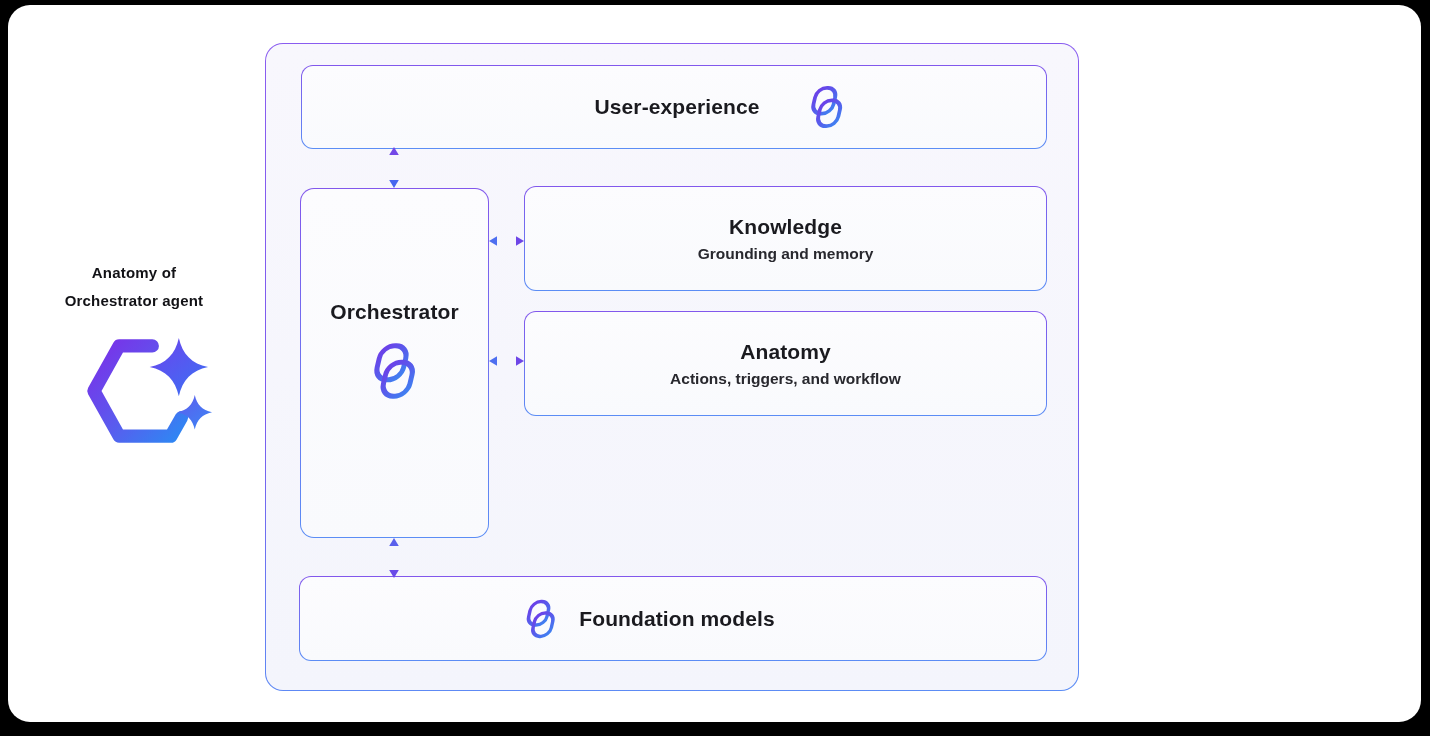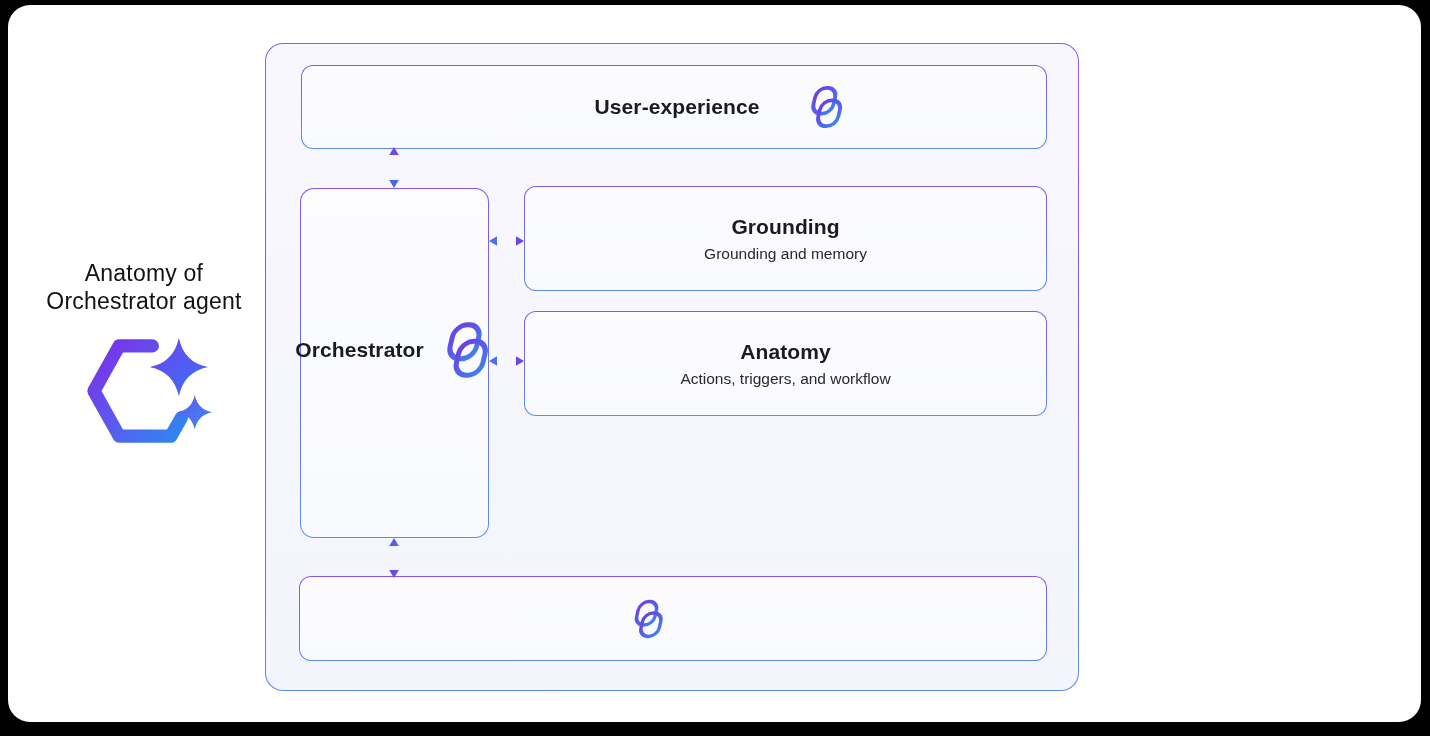--- a/index.html
+++ b/index.html
@@ -6,22 +6,22 @@
   .stage {
     position:relative; width:1430px; height:736px; background:#000;
     overflow:hidden; font-family:"Liberation Sans", sans-serif;
   }
   .canvas {
     position:absolute; left:8px; top:5px; width:1413px; height:717px;
     background:#ffffff; border-radius:22px;
   }
   
   .diagram-title {
-    position:absolute; left:26px; top:254px; width:220px;
-    text-align:center; font-size:23px; font-weight:400;
+    position:absolute; left:16px; top:254px; width:220px;
+    text-align:center; font-size:15px; font-weight:700;
     color:#121216; line-height:28px; letter-spacing:0.2px;
   }
   .agent-icon { position:absolute; left:70px; top:320px; width:138px; height:132px; }
   .agent-icon svg { width:100%; height:100%; display:block; }
 
   
   .container {
     position:absolute; left:257px; top:38px; width:812px; height:646px;
     border-radius:18px; border:1.6px solid transparent;
     background:
@@ -30,32 +30,32 @@
   }
   .gbox {
     position:absolute; border-radius:12px; border:1.6px solid transparent;
     background:
       linear-gradient(180deg,#fcfcfe 0%,#f9fafd 100%) padding-box,
       linear-gradient(180deg,#8257ec 0%,#5b8df5 100%) border-box;
     display:flex; align-items:center; justify-content:center;
   }
   .box-ux        { left:35px;  top:21px;  width:744px; height:82px; }
   .box-orch      { left:34px;  top:144px; width:189px; height:350px;
-                   flex-direction:row; gap:18px; padding-bottom:26px;
+                   flex-direction:column; gap:18px; padding-bottom:26px;
                    box-sizing:border-box; border-radius:14px; }
   .box-knowledge { left:258px; top:142px; width:521px; height:103px; flex-direction:column; }
   .box-skills    { left:258px; top:267px; width:521px; height:103px; flex-direction:column; }
   .box-found     { left:33px;  top:532px; width:746px; height:83px; }
 
   .row { display:flex; align-items:center; }
   .row-ux    { gap:48px; transform:translateX(47px); }
   .row-found { gap:20px; transform:translateX(-24px); }
 
   .box-title { font-size:21px; font-weight:700; color:#1a1a1f; letter-spacing:0.1px; }
-  .box-sub   { font-size:15.5px; font-weight:400; color:#28282e; margin-top:6px; }
+  .box-sub   { font-size:15.5px; font-weight:700; color:#28282e; margin-top:6px; }
 
   .cp-icon svg { display:block; }
 
   
   .arrow { position:absolute; }
   .arrow-v1 { left:120px; top:103px; }
   .arrow-v2 { left:120px; top:494px; }
   .arrow-h1 { left:223px; top:189px; }
   .arrow-h2 { left:223px; top:309px; }
 </style>
@@ -129,21 +129,21 @@
               </defs>
             <g stroke="url(#cpb)" stroke-width="4">
               <rect x="11" y="3" width="21" height="27" rx="10" transform="skewX(-13)"></rect>
               <rect x="19" y="16" width="21" height="27" rx="10" transform="skewX(-13)"></rect>
             </g>
           </svg>
         </span>
       </div>
 
       <div class="gbox box-knowledge">
-        <span class="box-title">Grounding</span>
+        <span class="box-title">Knowledge</span>
         <span class="box-sub">Grounding and memory</span>
       </div>
 
       <div class="gbox box-skills">
         <span class="box-title">Anatomy</span>
         <span class="box-sub">Actions, triggers, and workflow</span>
       </div>
 
       <div class="gbox box-found">
         <div class="row row-found">
@@ -155,20 +155,21 @@
                     <stop offset="0.55" stop-color="#5560EC"></stop>
                     <stop offset="1" stop-color="#3C86F2"></stop>
               </linearGradient>
                 </defs>
               <g stroke="url(#cpc)" stroke-width="4">
                 <rect x="11" y="3" width="21" height="27" rx="10" transform="skewX(-13)"></rect>
                 <rect x="19" y="16" width="21" height="27" rx="10" transform="skewX(-13)"></rect>
               </g>
             </svg>
           </span>
+          <span class="box-title">Foundation models</span>
         </div>
       </div>
 
       <svg class="arrow arrow-v1" width="16" height="41" viewBox="0 0 16 41" aria-hidden="true">
         <defs>
             <linearGradient id="av1" x1="0" y1="0" x2="0" y2="1">
           <stop offset="0" stop-color="#7348E7"></stop>
               <stop offset="1" stop-color="#4767EF"></stop>
         </linearGradient>
           </defs>

